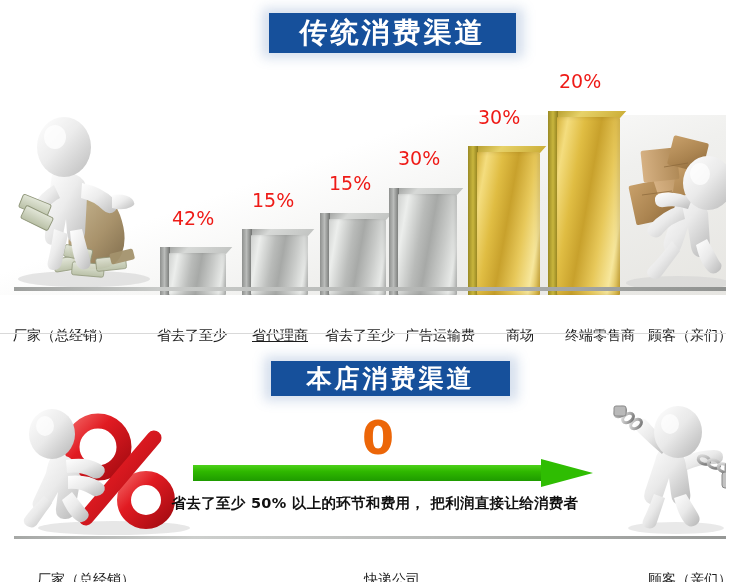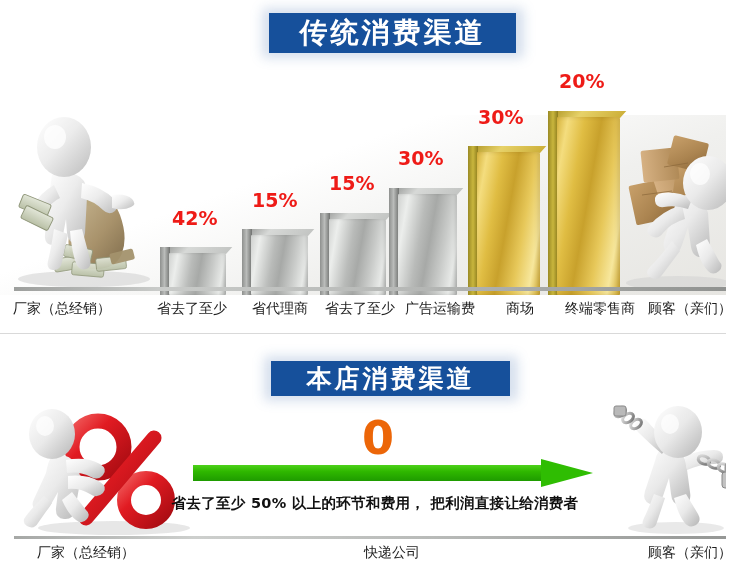--- a/index.html
+++ b/index.html
@@ -102,21 +102,21 @@
     background: linear-gradient(90deg,#9a8a25 0%, #c9b63d 50%, #8d7c1d 100%);
   }
   .bar.gold .top {
     background: linear-gradient(90deg,#b39a2a 0%, #e7d269 40%, #cdb03a 100%);
     transform: skewX(-42deg);
     transform-origin: left bottom;
   }
   .pct-label {
     position: absolute;
     color: #ee1b17;
-    font-weight: bold;
+    font-weight: normal;
     font-size: 19px;
     white-space: nowrap;
     text-shadow: 0 0 1px rgba(255,255,255,0.9);
   }
   #floor-line {
     position: absolute;
     left: 14px; top: 232px;
     width: 722px; height: 4px;
     background: linear-gradient(90deg,#9d9f9d 0%, #c9cbc9 20%, #b6b8b6 55%, #8f918f 100%);
   }
@@ -129,20 +129,21 @@
     font-size: 14px;
     color: #1d1d1d;
     font-family: "DejaVu Sans", "Liberation Sans", sans-serif;
   }
   #labels-top { top: 300px; }
   #labels-bottom { top: 544px; }
   .label-row .lbl {
     position: absolute;
     white-space: nowrap;
     transform: translateX(-50%);
+    margin-top: 27px;
   }
 
   
   #divider {
     position: absolute;
     left: 0; top: 333px;
     width: 750px; height: 1px;
     background: #d9d9d9;
   }
   #zero {
@@ -342,21 +343,21 @@
         <ellipse cx="88" cy="41" rx="10" ry="11" fill="#ffffff" opacity="0.7"></ellipse>
       </svg>
     </div>
 
     <div id="floor-line"></div>
   </div>
 
   <div class="label-row" id="labels-top">
     <span class="lbl" style="left:62px;">厂家（总经销）</span>
     <span class="lbl" style="left:192px;">省去了至少</span>
-    <span class="lbl" style="left:280px;">省代理商</span>
+    <span class="lbl" style="left:280px;text-decoration:underline;">省代理商</span>
     <span class="lbl" style="left:360px;">省去了至少</span>
     <span class="lbl" style="left:440px;">广告运输费</span>
     <span class="lbl" style="left:520px;text-align:right;">商场</span>
     <span class="lbl" style="left:600px;">终端零售商</span>
     <span class="lbl" style="left:690px;">顾客（亲们）</span>
   </div>
 
   <div id="divider"></div>
 
   <div class="banner-glow" style="left:264px;top:356px;width:254px;height:45px;"></div>

